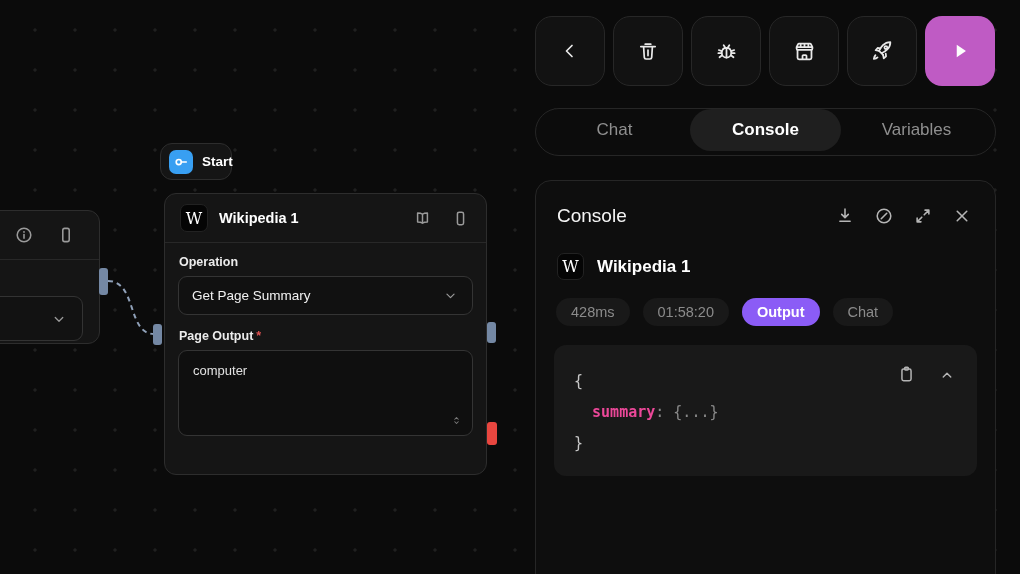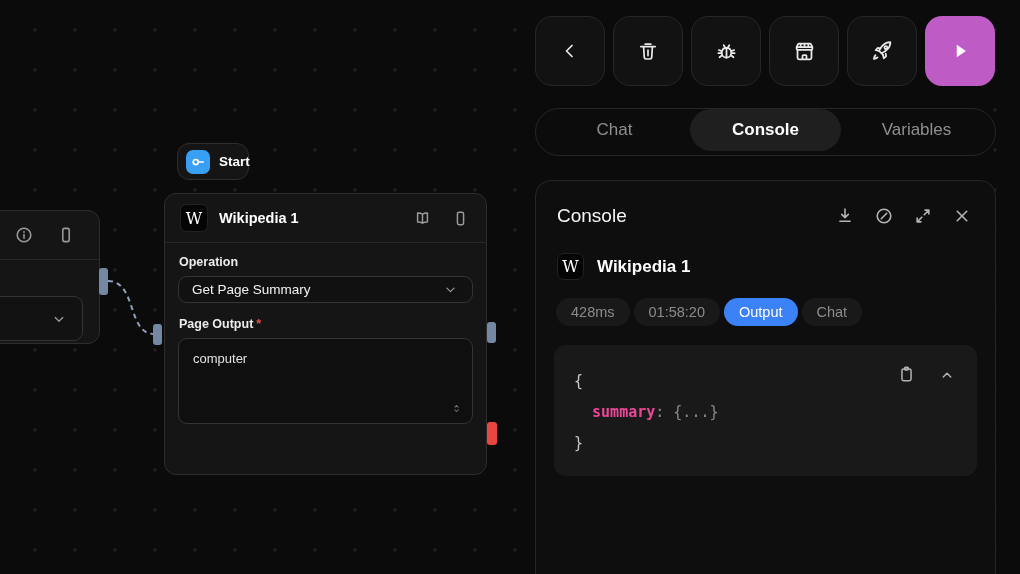--- a/index.html
+++ b/index.html
@@ -21,38 +21,38 @@
   
   .node { position:absolute; background:#151515; border:1px solid #2d2d2d; border-radius:12px; }
 
   .partial-node { left:-130px; top:210px; width:230px; height:134px; }
   .pn-header { height:49px; border-bottom:1px solid #282828; display:flex; align-items:center;
                justify-content:flex-end; gap:20px; padding-right:22px; }
   .pn-select { position:absolute; left:12px; right:16px; top:85px; height:45px;
                border:1px solid #333; border-radius:9px; background:#121212;
                display:flex; align-items:center; justify-content:flex-end; padding-right:14px; }
 
-  .start-node { left:177px; top:143px; width:72px; height:37px;
+  .start-node { left:160px; top:143px; width:72px; height:37px;
                 display:flex; align-items:center; gap:9px; padding-left:8px; }
   .start-icon { width:24px; height:24px; border-radius:7px; background:#389ff2;
                 display:flex; align-items:center; justify-content:center; flex:0 0 auto; }
   .start-label { font-size:13.5px; font-weight:700; color:#fff; }
 
   .wiki-node { left:164px; top:193px; width:323px; height:282px; }
   .wn-header { height:49px; border-bottom:1px solid #282828; display:flex; align-items:center;
                gap:11px; padding:0 15px; }
   .w-chip { width:28px; height:28px; border-radius:7px; background:#050505; border:1px solid #222;
             display:flex; align-items:center; justify-content:center;
             font-family:"DejaVu Serif", serif; font-size:16px; color:#fff; flex:0 0 auto; }
   .wn-title { flex:1; font-size:14.5px; font-weight:700; color:#fff; }
   .wn-icons { display:flex; gap:17px; align-items:center; }
   .wn-body { padding:12px 13px 0 13px; }
   .field-label { font-size:12.5px; font-weight:700; color:#ececec; margin:0 0 7px 1px; }
   .req { color:#e05252; margin-left:3px; }
-  .select-box { height:27px; border:1px solid #343434; border-radius:9px; background:#111;
+  .select-box { height:39px; border:1px solid #343434; border-radius:9px; background:#111;
                 display:flex; align-items:center; justify-content:space-between; padding:0 13px; }
   .select-box .val { font-size:13.5px; color:#f2f2f2; }
   .ta-wrap { position:relative; height:86px; border:1px solid #343434; border-radius:9px; background:#0f0f0f; }
   .ta-wrap textarea { width:100%; height:100%; background:transparent; border:none; outline:none; resize:none;
                       color:#e2e2e2; font-family:"Liberation Sans", sans-serif; font-size:13px; padding:12px 14px; }
   .ta-corner { position:absolute; right:8px; bottom:7px; }
 
   .handle { position:absolute; border-radius:3px; }
   .handle.blue { background:#7488a4; }
   .handle.red  { background:#e8463f; }
@@ -72,23 +72,23 @@
          border-radius:21px; cursor:pointer; }
   .tab.active { background:#1f1f1f; color:#fff; font-weight:700; }
 
   .console-panel { position:absolute; left:535px; top:180px; width:461px; height:420px;
                    border:1px solid #262626; border-radius:16px; background:#0e0e0e; }
   .cp-header { display:flex; align-items:center; justify-content:space-between; padding:24px 22px 0 21px; }
   .cp-title { font-size:19px; color:#f5f5f5; }
   .cp-actions { display:flex; gap:17px; align-items:center; }
   .cp-node-row { display:flex; align-items:center; gap:13px; padding:26px 21px 0 21px; }
   .cp-node-name { font-size:17px; font-weight:600; color:#fff; }
-  .badges { display:flex; align-items:center; gap:4px; padding:18px 21px 0 20px; }
+  .badges { display:flex; align-items:center; gap:13px; padding:18px 21px 0 20px; }
   .badge { padding:6px 15px; border-radius:17px; background:#191919; color:#8b8b8b; font-size:14.5px; cursor:pointer; }
-  .badge.active { background:#3b82f6; color:#fff; font-weight:400; }
+  .badge.active { background:#8b5cf6; color:#fff; font-weight:700; }
   .json-box { position:relative; margin:19px 18px 0 18px; height:131px; background:#191919; border-radius:12px;
               padding:21px 0 0 20px; font-family:"DejaVu Sans Mono", monospace; font-size:15px; color:#c8c8c8; }
   .json-line { line-height:31px; white-space:pre; }
   .json-key { font-weight:700; color:#ec4899; }
   .json-rest { color:#8a8a8a; }
   .json-actions { position:absolute; top:19px; right:20px; display:flex; gap:20px; align-items:center; }
 </style>
 </head>
 <body>
 

